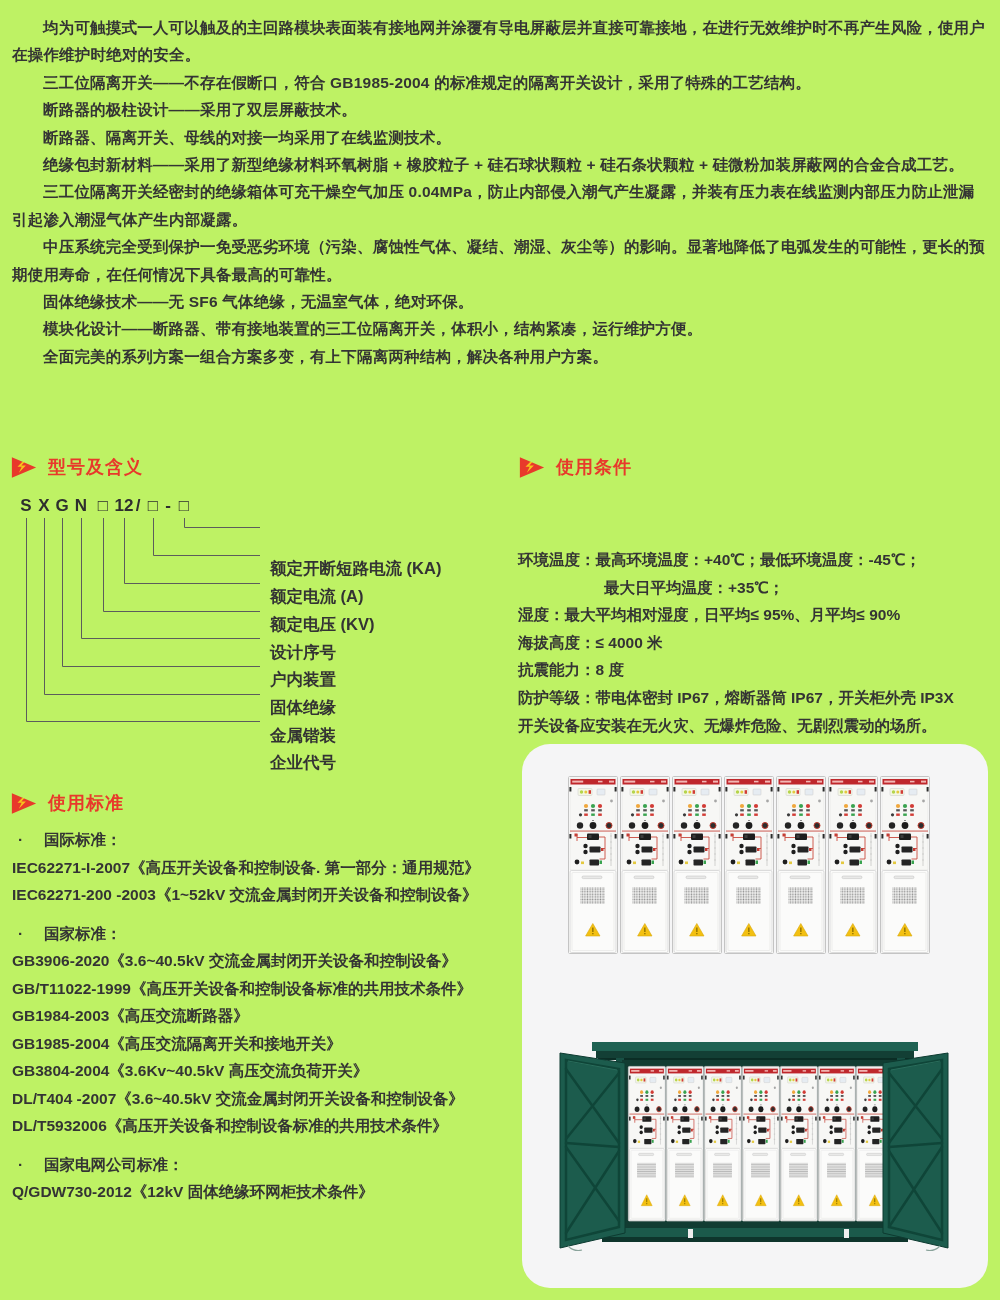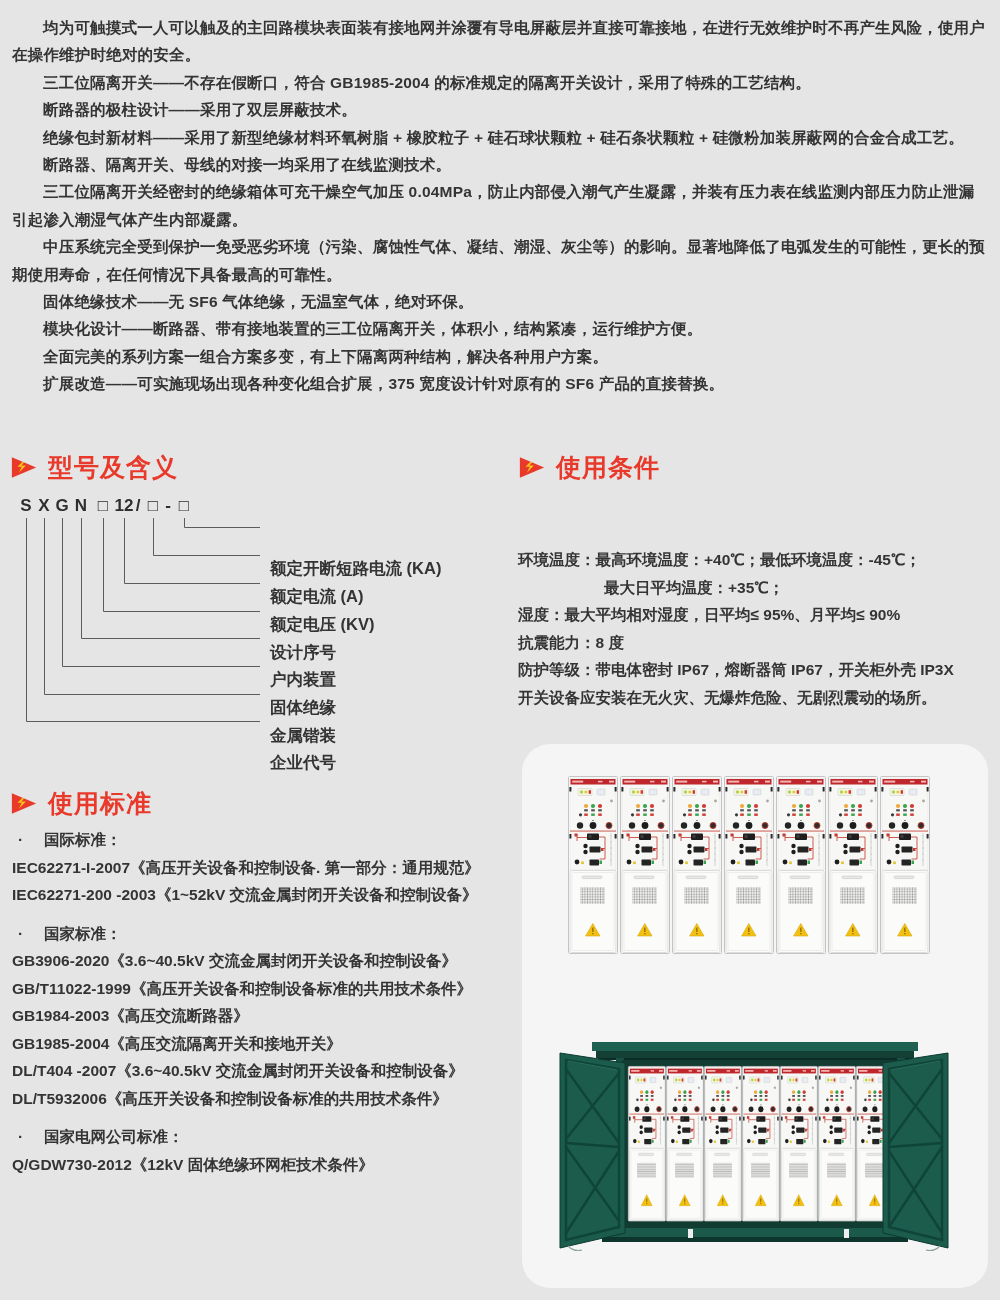--- a/index.html
+++ b/index.html
@@ -1,25 +1,25 @@
 <!DOCTYPE html>
 <html lang="zh"><head>
 <meta charset="utf-8">
 <style>
   html,body{margin:0;padding:0;background:#fff;}
-  .page{position:relative;width:1000px;height:1300px;background:#e5e5e5;overflow:hidden;
+  .page{position:relative;width:1000px;height:1300px;background:#bef264;overflow:hidden;
         font-family:"Liberation Sans",sans-serif;color:#333;}
   
   .intro{position:absolute;left:12px;top:14px;width:978px;}
   .intro p{margin:0;text-indent:2em;font-size:15.5px;line-height:27.4px;font-weight:600;
            color:#343434;letter-spacing:0.2px;}
   
   .sec-header{position:absolute;display:flex;align-items:center;gap:10px;height:30px;}
   .sec-header .hdr-icon{width:28px;height:25px;flex:0 0 auto;}
-  .sec-header .hdr-title{font-size:25px;font-weight:700;color:#e8392b;letter-spacing:1px;}
+  .sec-header .hdr-title{font-size:18px;font-weight:700;color:#e8392b;letter-spacing:1px;}
   
   .model-diagram{position:absolute;left:10px;top:494px;width:480px;height:252px;}
   .model-diagram .dg-lines{position:absolute;left:0;top:0;}
   .model-diagram .code{position:absolute;top:2px;transform:translateX(-50%);
                        font-size:17px;font-weight:700;color:#2e2e2e;white-space:nowrap;}
   .model-diagram .dg-label{position:absolute;left:260px;font-size:16.5px;font-weight:700;
                            color:#333;line-height:26px;white-space:nowrap;margin-top:40px;}
   
   .cond-list{position:absolute;left:518px;top:499px;width:475px;margin-top:47px;}
   .cond-line{font-size:15.5px;font-weight:600;color:#343434;line-height:27.6px;white-space:nowrap;}
@@ -38,28 +38,27 @@
 </style>
 </head>
 <body>
 
 <div class="page">
 
   <div class="intro">
     <p>均为可触摸式一人可以触及的主回路模块表面装有接地网并涂覆有导电屏蔽层并直接可靠接地，在进行无效维护时不再产生风险，使用户在操作维护时绝对的安全。</p>
     <p>三工位隔离开关——不存在假断口，符合 GB1985-2004 的标准规定的隔离开关设计，采用了特殊的工艺结构。</p>
     <p>断路器的极柱设计——采用了双层屏蔽技术。</p>
+    <p>断路器、隔离开关、母线的对接一均采用了在线监测技术。</p>
     <p>绝缘包封新材料——采用了新型绝缘材料环氧树脂 + 橡胶粒子 + 硅石球状颗粒 + 硅石条状颗粒 + 硅微粉加装屏蔽网的合金合成工艺。</p>
-    <p>断路器、隔离开关、母线的对接一均采用了在线监测技术。</p>
     <p>三工位隔离开关经密封的绝缘箱体可充干燥空气加压 0.04MPa，防止内部侵入潮气产生凝露，并装有压力表在线监测内部压力防止泄漏引起渗入潮湿气体产生内部凝露。</p>
     <p>中压系统完全受到保护一免受恶劣环境（污染、腐蚀性气体、凝结、潮湿、灰尘等）的影响。显著地降低了电弧发生的可能性，更长的预期使用寿命，在任何情况下具备最高的可靠性。</p>
     <p>固体绝缘技术——无 SF6 气体绝缘，无温室气体，绝对环保。</p>
     <p>模块化设计——断路器、带有接地装置的三工位隔离开关，体积小，结构紧凑，运行维护方便。</p>
     <p>全面完美的系列方案一组合方案多变，有上下隔离两种结构，解决各种用户方案。</p>
-    <p>扩展改造——可实施现场出现各种变化组合扩展，375 宽度设计针对原有的 SF6 产品的直接替换。</p>
   </div>
 
   <div class="sec-header" style="left:10px;top:452px;">
     <svg class="hdr-icon" viewBox="0 0 30 26">
       <polygon points="2,2 28,13 2,24" fill="#e8392b"></polygon>
       <path d="M13,7 L8,12.2 L12.5,12.2 L9.5,18.5 L17,10.8 L12.2,10.8 L15.5,7 Z" fill="#f6c21d"></path>
     </svg>
     <span class="hdr-title">型号及含义</span>
   </div>
 
@@ -110,37 +109,39 @@
     <div class="dg-label" style="top:132px">户内装置</div>
     <div class="dg-label" style="top:160px">固体绝缘</div>
     <div class="dg-label" style="top:188px">金属锴装</div>
     <div class="dg-label" style="top:215px">企业代号</div>
   </div>
 
   <div class="cond-list">
     <div class="cond-line">环境温度：最高环境温度：+40℃；最低环境温度：-45℃；</div>
     <div class="cond-line indent">最大日平均温度：+35℃；</div>
     <div class="cond-line">湿度：最大平均相对湿度，日平均≤ 95%、月平均≤ 90%</div>
+    <div class="cond-line">海拔高度：≤ 4000 米</div>
     <div class="cond-line">抗震能力：8 度</div>
     <div class="cond-line">防护等级：带电体密封 IP67，熔断器筒 IP67，开关柜外壳 IP3X</div>
     <div class="cond-line">开关设备应安装在无火灾、无爆炸危险、无剧烈震动的场所。</div>
   </div>
 
   <div class="std-list">
     <div class="std-group">
       <div class="std-group-title"><span class="bullet">·</span><span>国际标准：</span></div>
       <div class="std-item">IEC62271-I-2007《高压开关设备和控制设备. 第一部分：通用规范》</div>
       <div class="std-item">IEC62271-200 -2003《1~52kV 交流金属封闭开关设备和控制设备》</div>
     </div>
     <div class="std-group">
       <div class="std-group-title"><span class="bullet">·</span><span>国家标准：</span></div>
       <div class="std-item">GB3906-2020《3.6~40.5kV 交流金属封闭开关设备和控制设备》</div>
       <div class="std-item">GB/T11022-1999《高压开关设备和控制设备标准的共用技术条件》</div>
       <div class="std-item">GB1984-2003《高压交流断路器》</div>
       <div class="std-item">GB1985-2004《高压交流隔离开关和接地开关》</div>
+      <div class="std-item">GB3804-2004《3.6Kv~40.5kV 高压交流负荷开关》</div>
       <div class="std-item">DL/T404 -2007《3.6~40.5kV 交流金属封闭开关设备和控制设备》</div>
       <div class="std-item">DL/T5932006《高压开关设备和控制设备标准的共用技术条件》</div>
     </div>
     <div class="std-group">
       <div class="std-group-title"><span class="bullet">·</span><span>国家电网公司标准：</span></div>
       <div class="std-item">Q/GDW730-2012《12kV 固体绝缘环网柜技术条件》</div>
     </div>
   </div>
 
   <div class="product-card">

